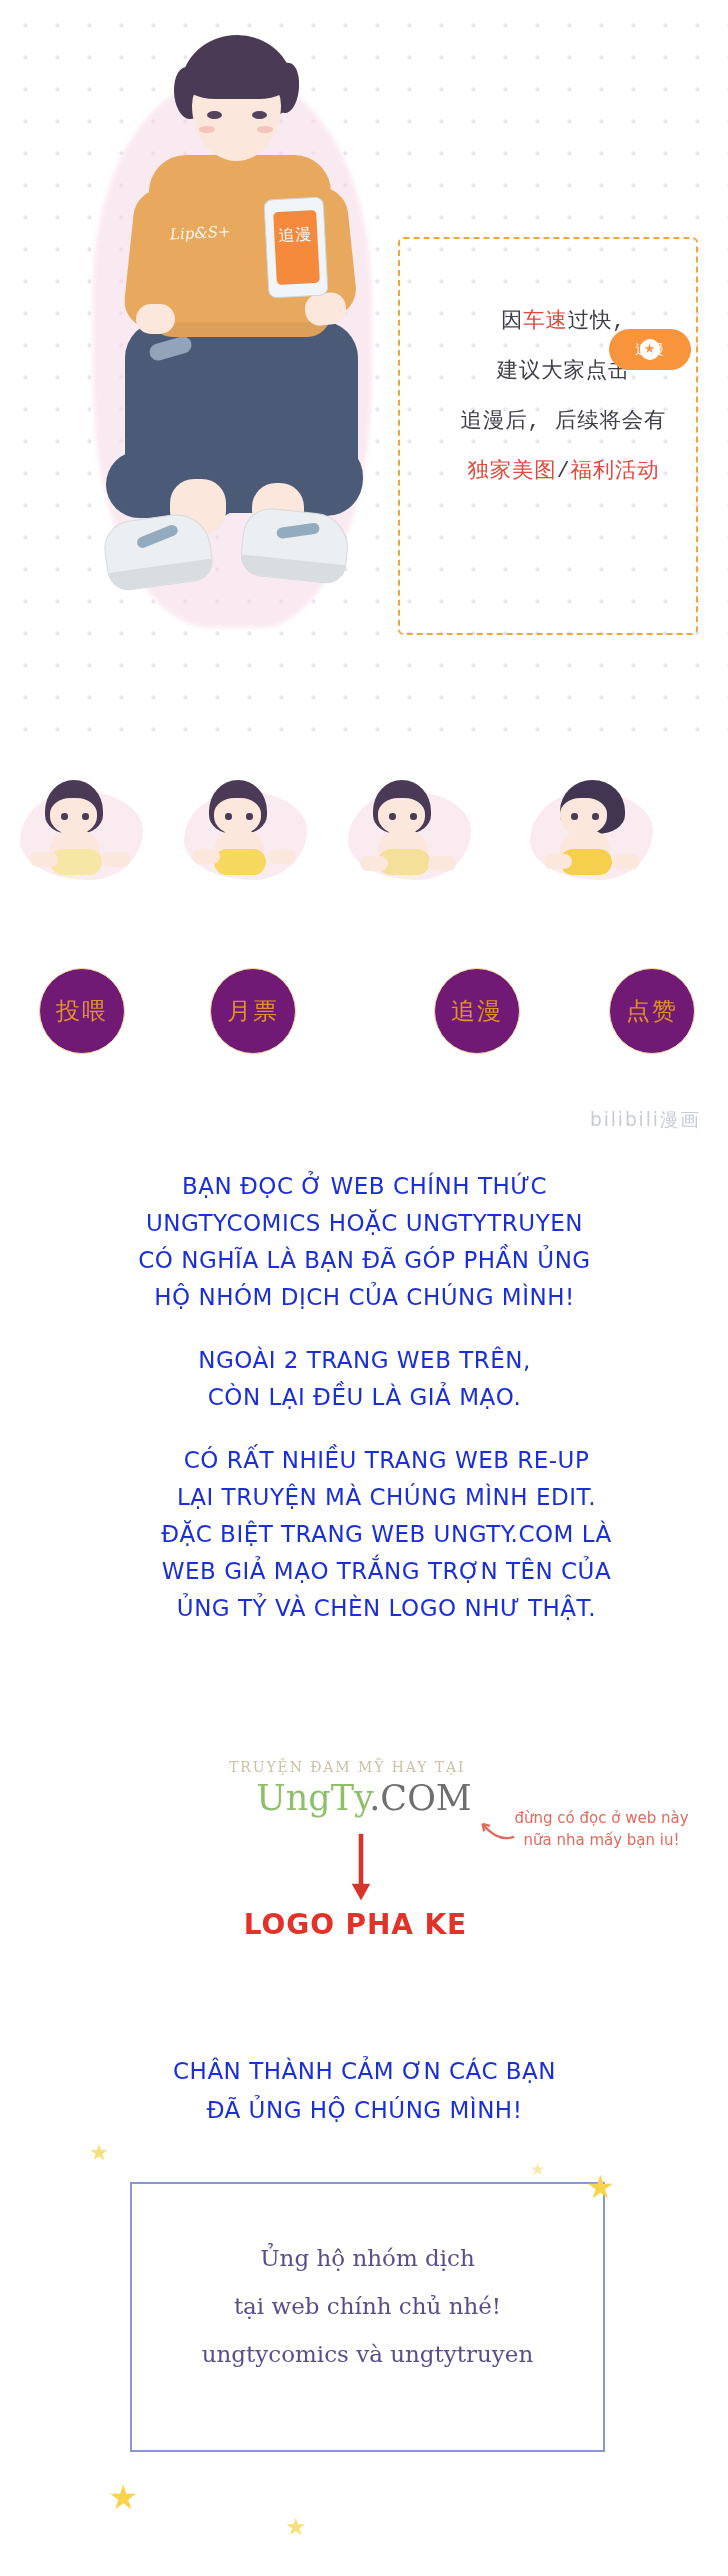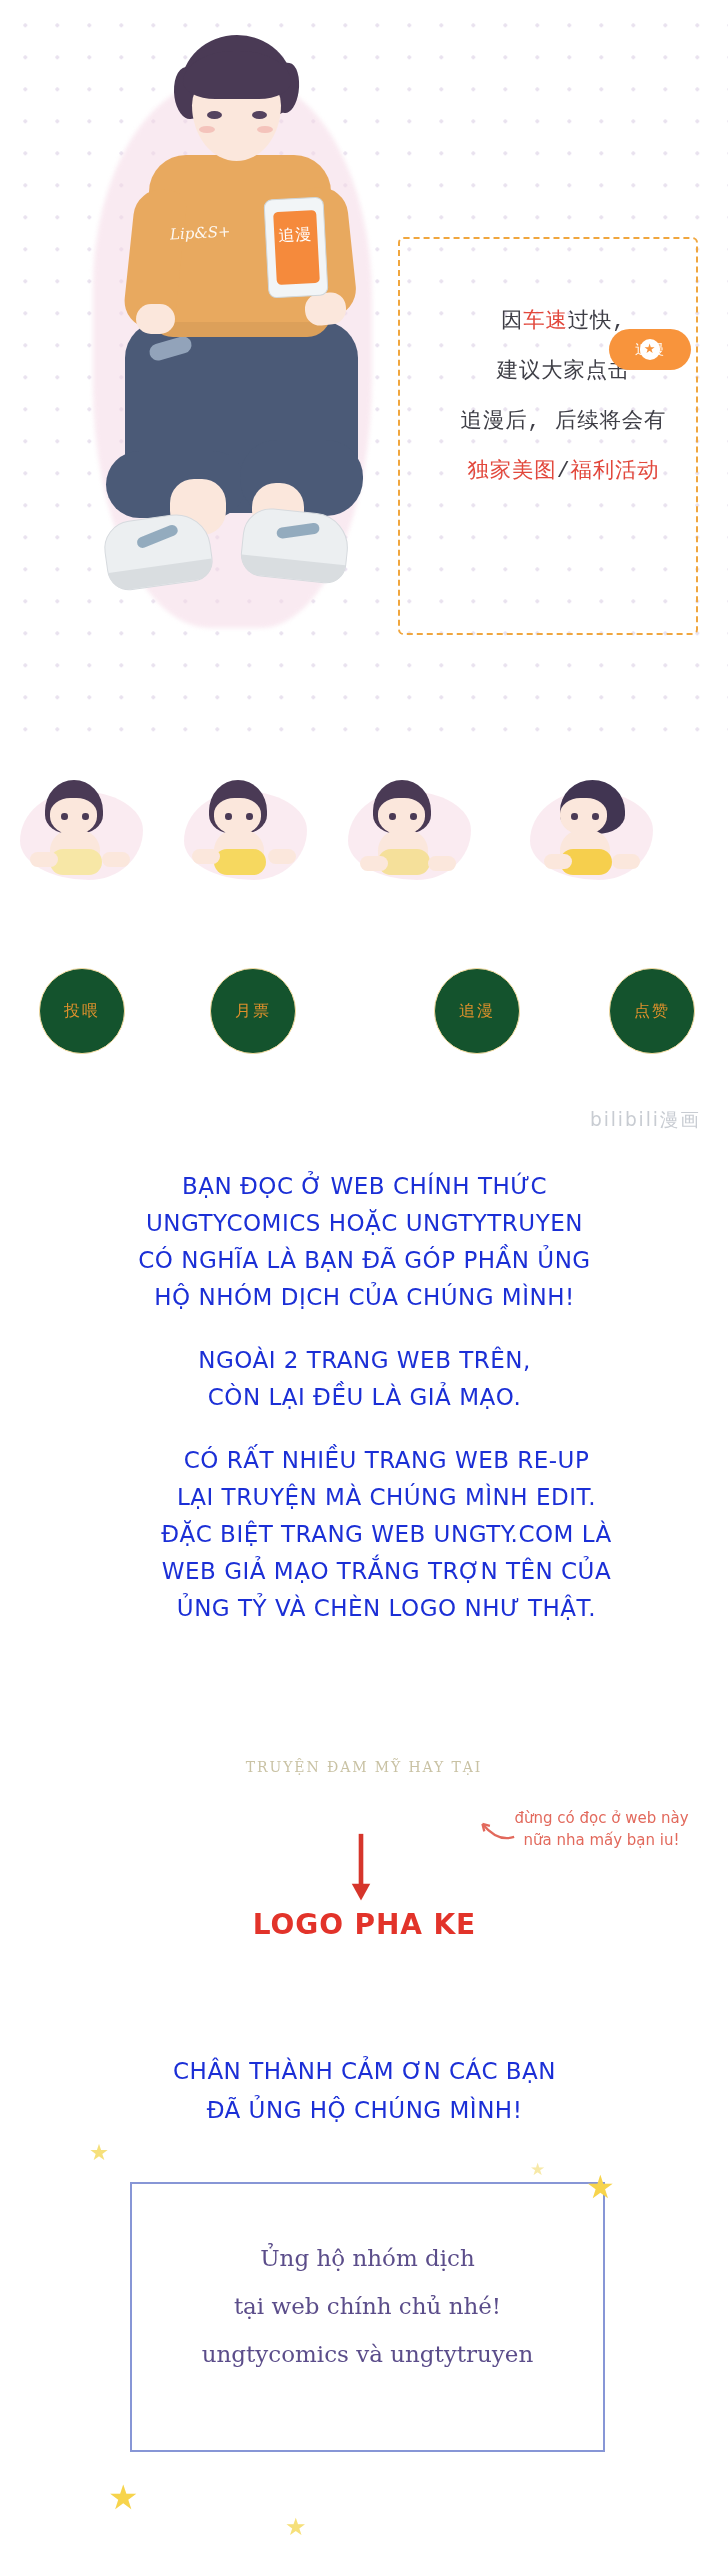--- a/index.html
+++ b/index.html
@@ -472,24 +472,24 @@
     top: 968px;
     width: 729px;
     height: 102px;
   }
   .circle-btn {
     position: absolute;
     top: 0;
     width: 86px;
     height: 86px;
     border-radius: 50%;
-    background: #14532d;
+    background: #701a75;
     border: 1.9px solid #f6dca1;
     color: #e0912c;
-    font-size: 16px;
+    font-size: 24px;
     letter-spacing: 1.9px;
     display: flex;
     align-items: center;
     justify-content: center;
     box-sizing: border-box;
   }
   .circle-btn.c1 { left: 39px; }
   .circle-btn.c2 { left: 210px; }
   .circle-btn.c3 { left: 434px; }
   .circle-btn.c4 { left: 609px; }
@@ -526,21 +526,21 @@
     left: 0;
     top: 1759px;
     width: 729px;
     height: 214px;
   }
   .fl-small {
     position: absolute;
     left: 229px;
     top: 0;
     width: 270px;
-    text-align: center;
+    text-align: left;
     color: #c9c2a4;
     font-size: 14px;
     letter-spacing: 1.9px;
     font-family: "DejaVu Serif", serif;
   }
   .fl-main {
     position: absolute;
     left: 229px;
     top: 18.6px;
     width: 270px;
@@ -570,21 +570,21 @@
   }
   .fl-arrow-down {
     position: absolute;
     left: 348px;
     top: 73px;
     width: 26px;
     height: 74px;
   }
   .fl-label {
     position: absolute;
-    left: 225px;
+    left: 216px;
     top: 149px;
     width: 279px;
     text-align: center;
     color: #e2332a;
     font-size: 28px;
     font-weight: bold;
     letter-spacing: 0.9px;
     font-family: "DejaVu Sans", sans-serif;
   }
 
@@ -770,20 +770,23 @@
       <div>CÓ RẤT NHIỀU TRANG WEB RE-UP</div>
       <div>LẠI TRUYỆN MÀ CHÚNG MÌNH EDIT.</div>
       <div>ĐẶC BIỆT TRANG WEB UNGTY.COM LÀ</div>
       <div>WEB GIẢ MẠO TRẮNG TRỢN TÊN CỦA</div>
       <div>ỦNG TỶ VÀ CHÈN LOGO NHƯ THẬT.</div>
     </div>
   </div>
 
   <div class="fake-logo-wrap">
     <div class="fl-small">TRUYỆN ĐAM MỸ HAY TẠI</div>
+    <div class="fl-main">
+      <span>UngTy</span><span class="dark">.COM</span>
+    </div>
     <svg class="fl-arrow-curve" viewBox="0 0 44 44">
       <path d="M42 30 C 30 34, 18 28, 8 16" stroke="#e2695c" stroke-width="2.5" fill="none"></path>
       <path d="M8 16 L 16 18 M8 16 L 10 24" stroke="#e2695c" stroke-width="2.5" fill="none"></path>
     </svg>
     <div class="fl-note">đừng có đọc ở web này nữa nha mấy bạn iu!</div>
     <svg class="fl-arrow-down" viewBox="0 0 28 80">
       <path d="M14 2 L14 62" stroke="#d6352b" stroke-width="5" fill="none"></path>
       <path d="M4 56 L14 74 L24 56 Z" fill="#d6352b"></path>
     </svg>
     <div class="fl-label">LOGO PHA KE</div>

